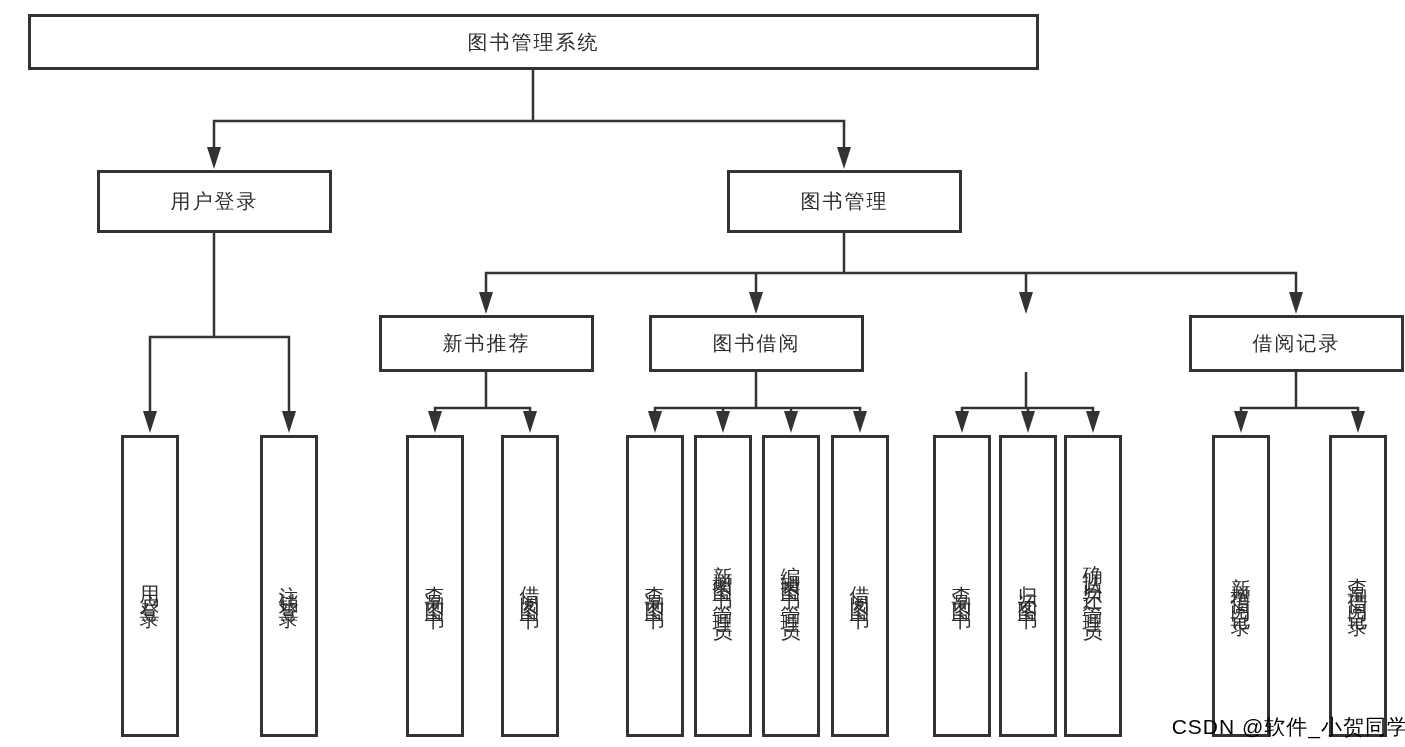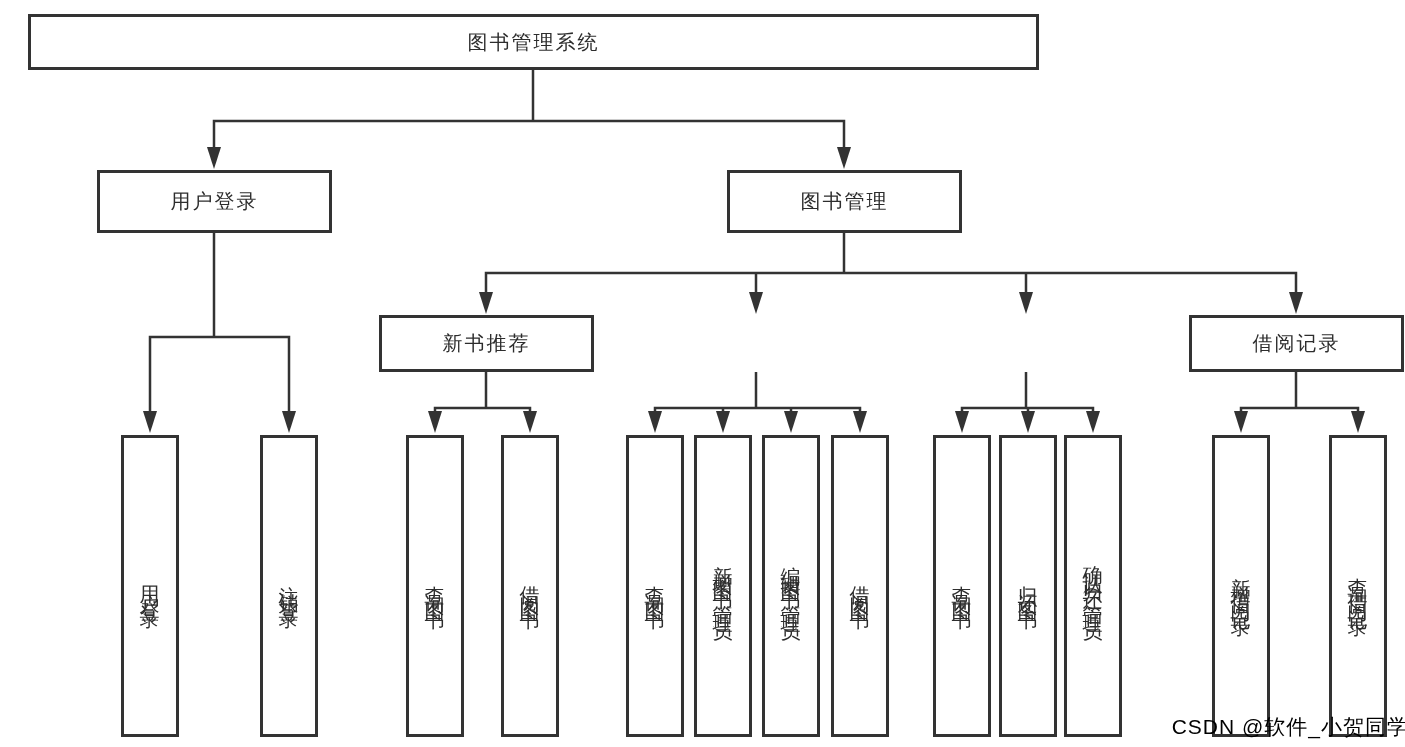--- a/index.html
+++ b/index.html
@@ -142,20 +142,23 @@
   <div class="node hbox n-l2a">
     <span>用户登录</span>
   </div>
   <div class="node hbox n-l2b">
     <span>图书管理</span>
   </div>
 
   <div class="node hbox n-l3a">
     <span>新书推荐</span>
   </div>
+  <div class="node hbox n-l3b">
+    <span>图书借阅</span>
+  </div>
   <div class="node hbox n-l3d">
     <span>借阅记录</span>
   </div>
 
   <div class="node leaf n-a1">
     <span class="vtext">用户登录</span>
   </div>
   <div class="node leaf n-a2">
     <span class="vtext">注销登录</span>
   </div>

